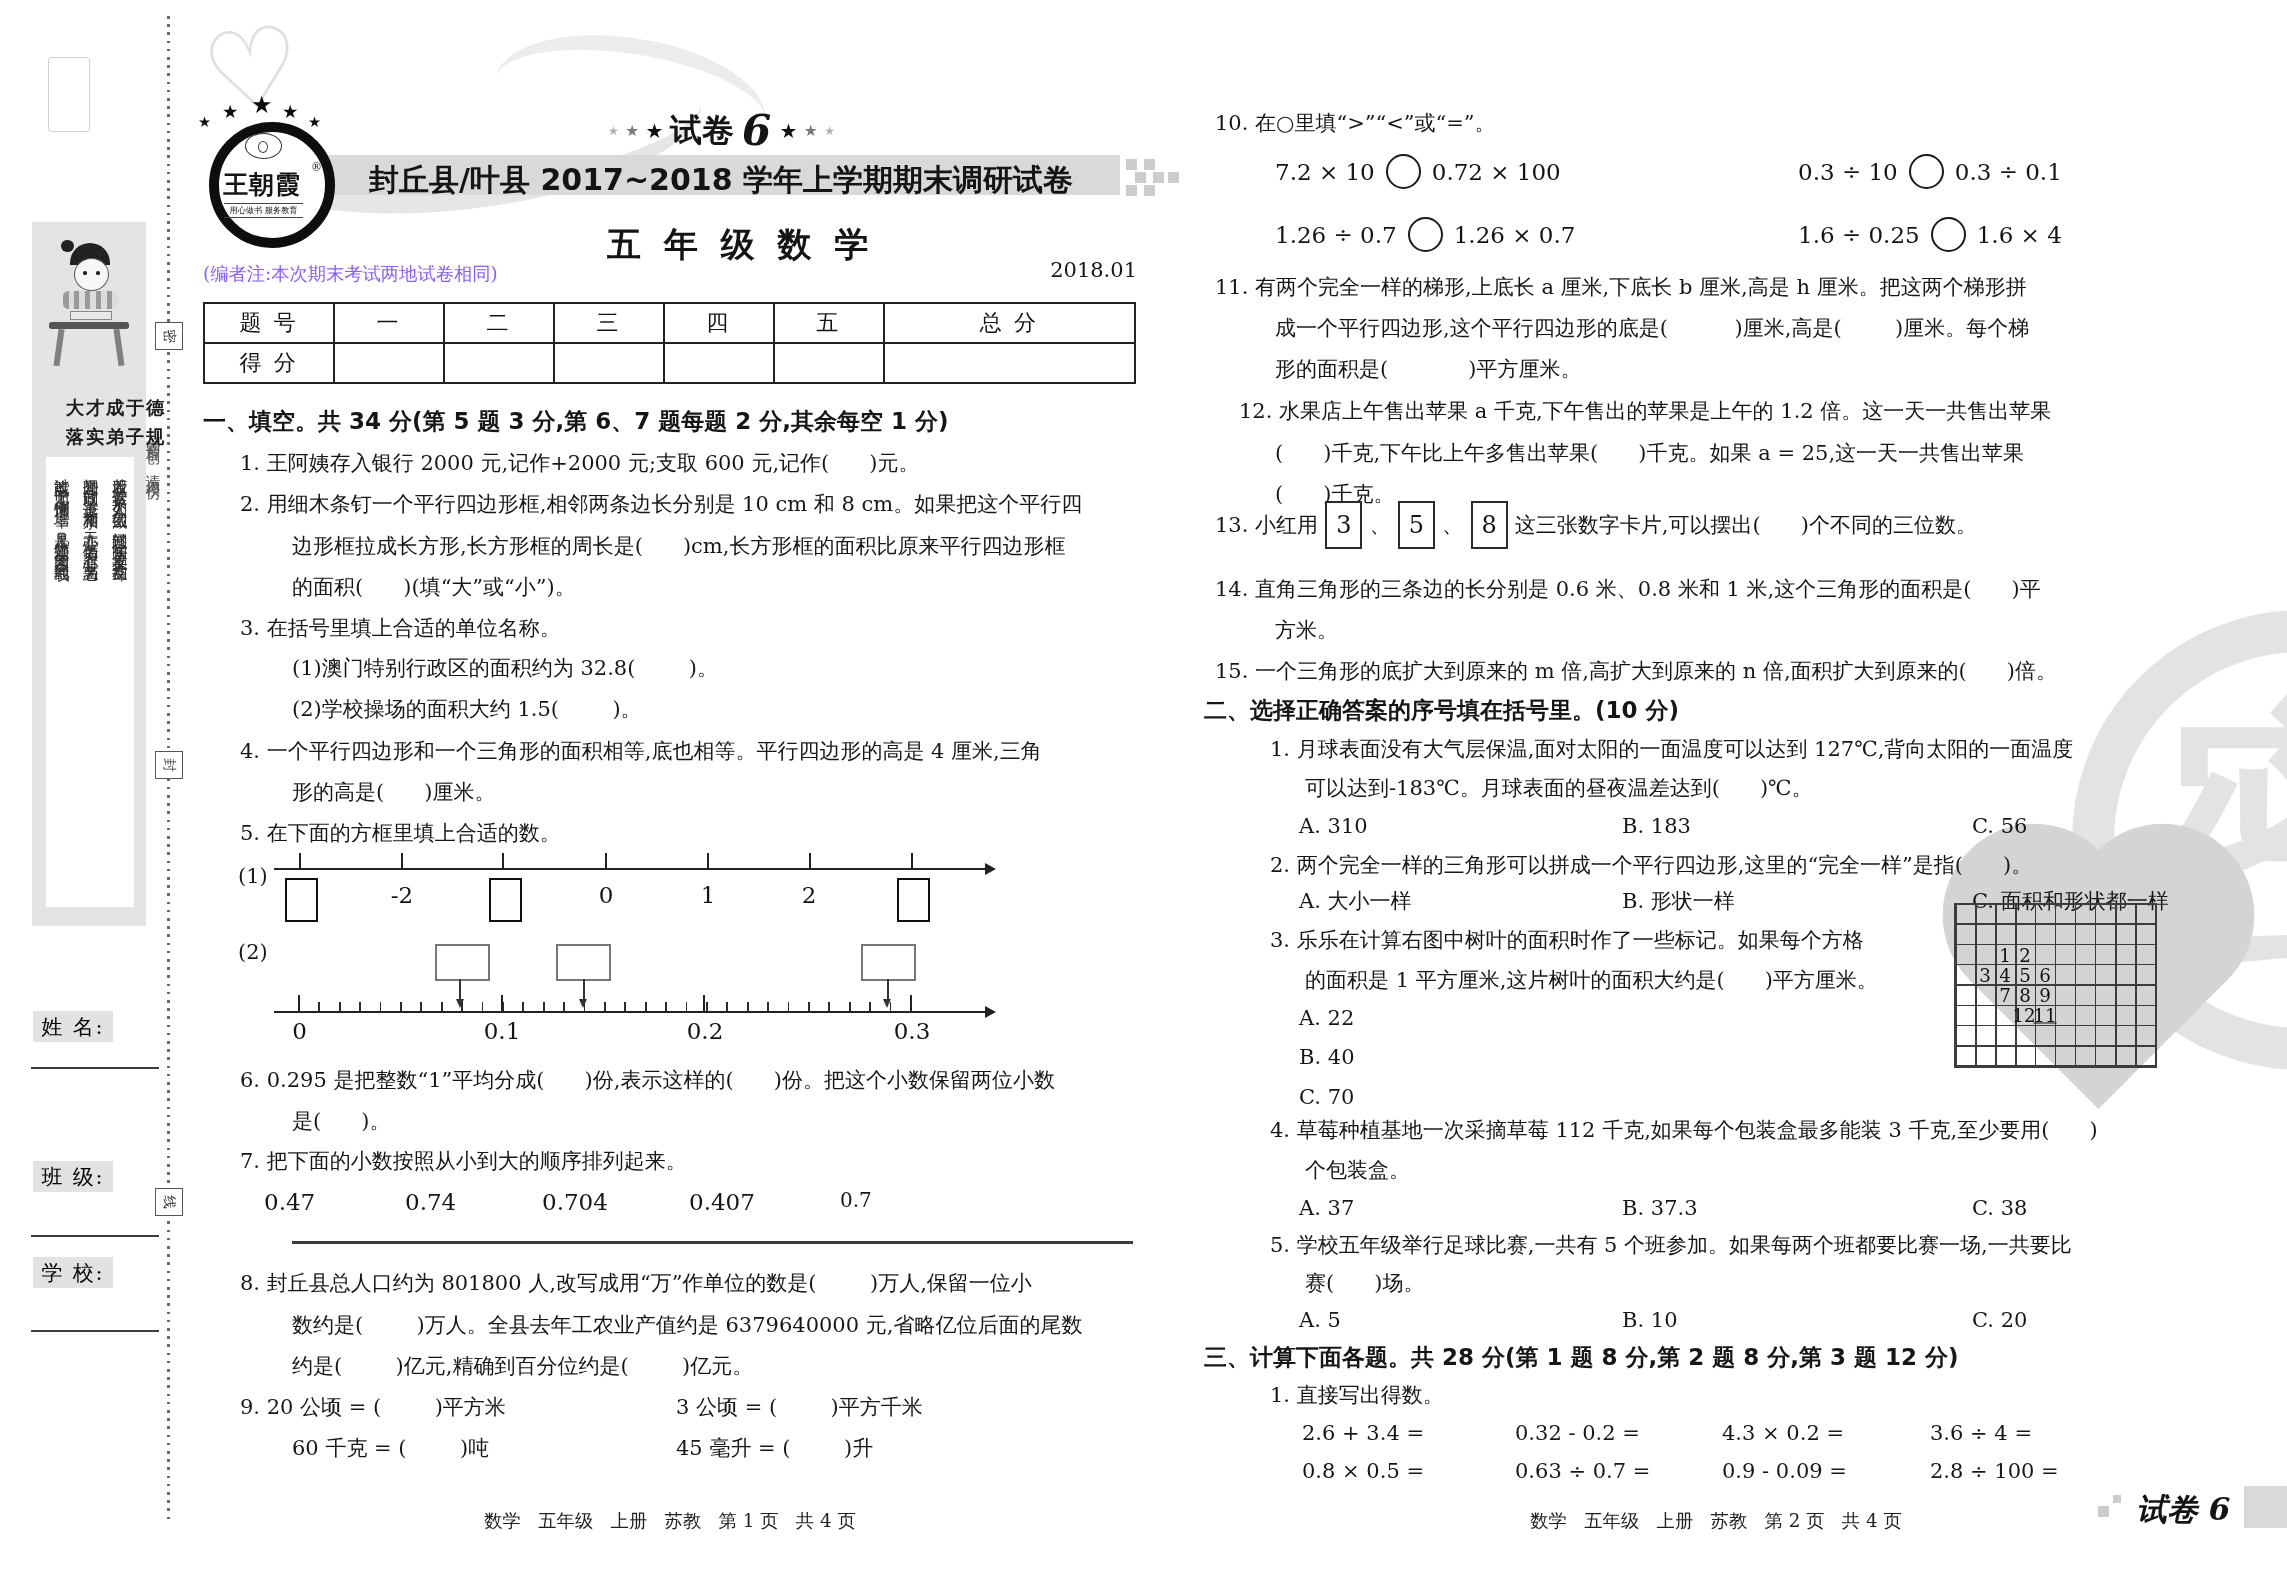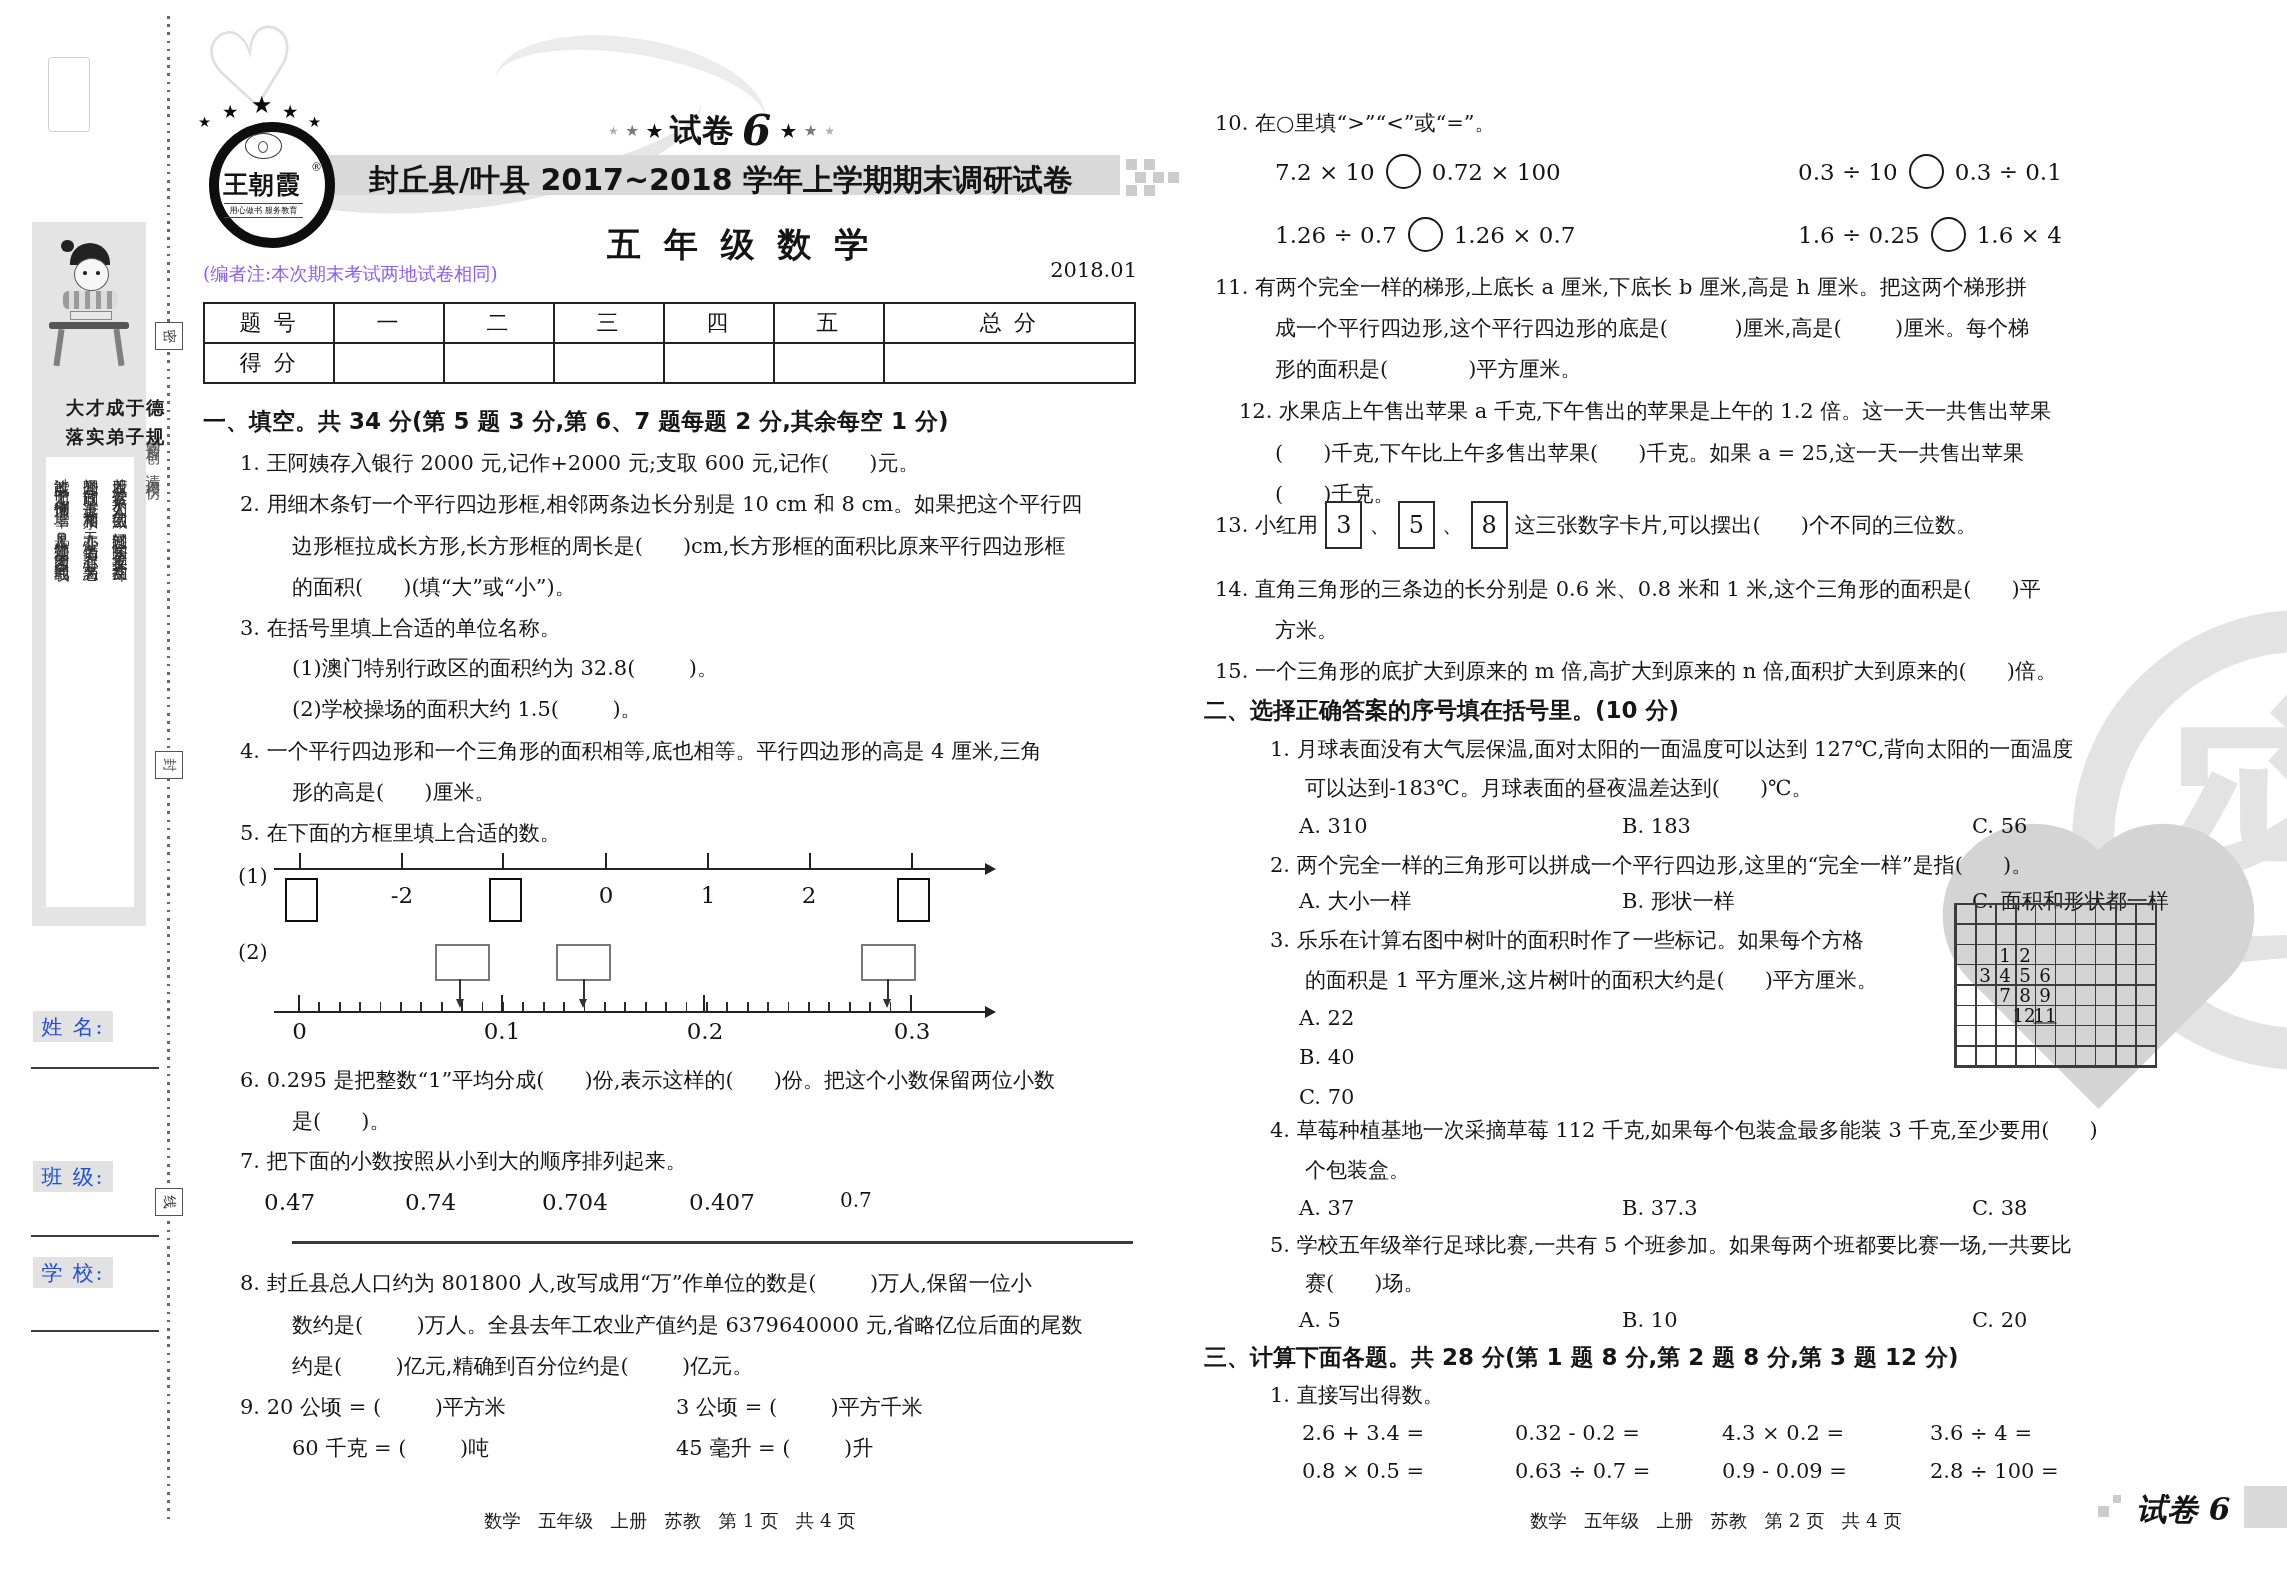--- a/index.html
+++ b/index.html
@@ -29,21 +29,21 @@
         display:flex;align-items:center;justify-content:center;font-size:13.7px;color:#333;}
   .seal span{transform:rotate(90deg);display:block;}
   .vnote{left:143px;top:428px;writing-mode:vertical-rl;text-orientation:upright;font-size:14.6px;color:#555;letter-spacing:3.7px;z-index:3;}
   
   .panel{left:32px;top:222px;width:114px;height:704px;background:#e4e4e4;z-index:2;}
   .slogan{position:absolute;width:114px;text-align:center;font-weight:900;font-size:18.3px;color:#1c1c1c;letter-spacing:1.8px;z-index:3;padding-left:27px;}
   .versebox{left:46px;top:457px;width:88px;height:450px;background:#ffffff;z-index:3;display:flex;flex-direction:row;justify-content:space-between;padding:9.1px 7.3px;box-sizing:border-box;}
   .vcol{display:flex;flex-direction:column;align-items:center;}
   .vg{writing-mode:vertical-rl;text-orientation:upright;font-size:15.5px;color:#2e2e2e;letter-spacing:0.9px;margin-bottom:8.2px;line-height:1;}
   .gapbig{margin-bottom:18.3px;}
-  .fieldbox{position:absolute;left:33px;width:80px;height:31px;background:#e2e2e2;z-index:3;font-size:21px;letter-spacing:1.8px;display:flex;align-items:center;justify-content:center;color:#1d4ed8;}
+  .fieldbox{position:absolute;left:33px;width:80px;height:31px;background:#e2e2e2;z-index:3;font-size:21px;letter-spacing:1.8px;display:flex;align-items:center;justify-content:center;color:#000000;}
   .fieldline{position:absolute;left:31px;width:128px;height:2.3px;background:#3d3d3d;z-index:3;}
   
   .kid{left:43px;top:234px;width:91px;height:154px;z-index:3;}
   .kid div{position:absolute;}
   
   .titlebar{left:322px;top:155px;width:798px;height:40px;background:#d9d9d9;z-index:2;}
   .titletext{left:322px;top:160px;width:798px;text-align:center;font-size:30px;z-index:3;}
   .starsrow{left:548px;top:106px;width:347px;display:flex;align-items:center;justify-content:center;gap:6.4px;z-index:3;}
   .s1{font-size:12px;color:#b0b0b0;} .s2{font-size:15.5px;color:#7a7a7a;} .s3{font-size:20px;color:#111;}
   .paperlabel{font-size:32px;} .paperno{font-size:42px;font-style:italic;font-weight:700;margin:0 1.8px;}

